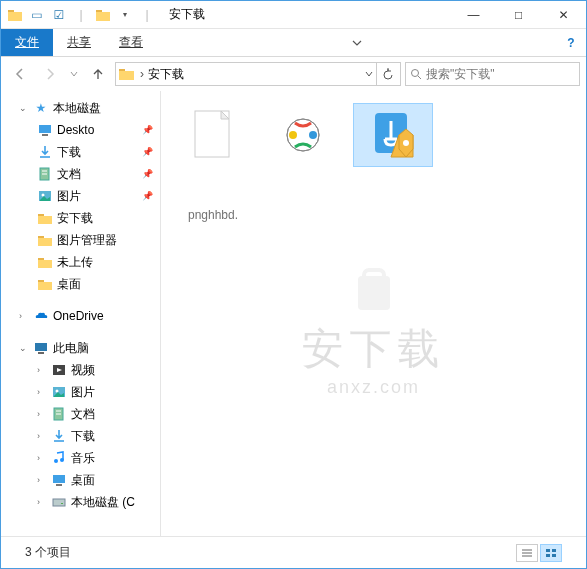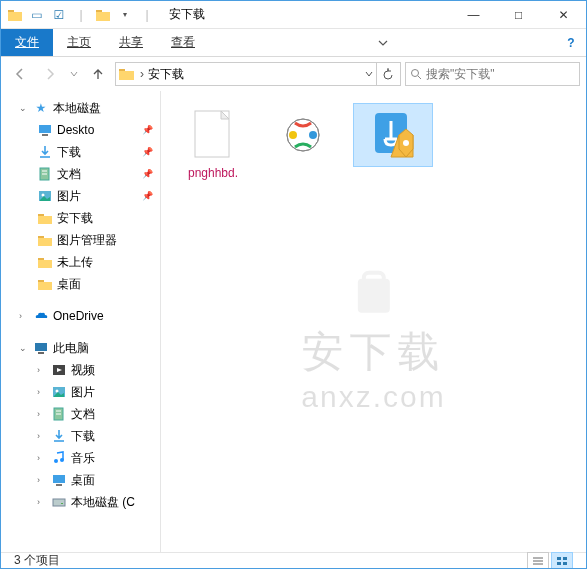--- a/index.html
+++ b/index.html
@@ -37,28 +37,28 @@
 .tree-item { display: flex; align-items: center; height: 22px; padding-left: 18px; gap: 4px; color: #000; cursor: pointer; white-space: nowrap; }
 .tree-item.level2 { padding-left: 36px; }
 .tree-item .exp { width: 10px; color: #666; font-size: 9px; }
 .tree-sep { height: 10px; }
 .icon16 { width: 16px; height: 16px; display: inline-flex; align-items: center; justify-content: center; }
 
 .content { flex: 1; position: relative; padding: 12px; display: flex; align-items: flex-start; gap: 16px; overflow: auto; }
 .file-item { width: 80px; display: flex; flex-direction: column; align-items: center; text-align: center; gap: 4px; padding: 4px; border: 1px solid transparent; }
 .file-item.selected { background: #cce8ff; border: 1px solid #99d1ff; }
 .file-icon { width: 48px; height: 54px; display: flex; align-items: center; justify-content: center; }
-.file-label { word-break: break-all; line-height: 1.25; color: #be185d; }
+.file-label { word-break: break-all; line-height: 1.25; color: #737373; margin-top: 42px; }
 
 .watermark { position: absolute; top: 50%; left: 50%; transform: translate(-50%, -40%); opacity: 0.12; pointer-events: none; text-align: center; }
 .watermark .wm-cn { font-size: 42px; letter-spacing: 6px; color: #000; }
-.watermark .wm-en { font-size: 30px; color: #000; letter-spacing: 2px; }
-
-
-.statusbar { height: 16px; border-top: 1px solid #e5e5e5; display: flex; align-items: center; padding: 0 13px; color: #333; background: #fff; }
+.watermark .wm-en { font-size: 18px; color: #000; letter-spacing: 2px; }
+
+
+.statusbar { height: 32px; border-top: 1px solid #e5e5e5; display: flex; align-items: center; padding: 0 24px; color: #333; background: #fff; }
 .statusbar .view-toggles { margin-left: auto; display: flex; gap: 2px; }
 .view-toggle { width: 22px; height: 18px; border: 1px solid #ccc; display: flex; align-items: center; justify-content: center; color: #555; }
 .view-toggle.active { background: #cce8ff; border-color: #99d1ff; }
 
 
 .folder-icon rect.tab { fill: #e8b44a; }
 .folder-icon rect.body { fill: #ffd66e; }
 </style>
 </head>
 <body>
@@ -86,21 +86,20 @@
   <div class="titlebar-title">安下载</div>
   <div class="win-controls">
     <div class="win-btn">—</div>
     <div class="win-btn">□</div>
     <div class="win-btn close">✕</div>
   </div>
 </div>
 
 <div class="ribbon">
   <div class="ribbon-tab file">文件</div>
-  <div class="ribbon-tab">主页</div>
   <div class="ribbon-tab">共享</div>
   <div class="ribbon-tab">查看</div>
   <div class="ribbon-expand">
     <svg width="10" height="10">
         <path d="M1 3 L5 7 L9 3" stroke="#555" fill="none" stroke-width="1.2"></path>
       </svg>
   </div>
   <div class="ribbon-expand" style="color:#1979ca;font-weight:bold">?</div>
 </div>
 

